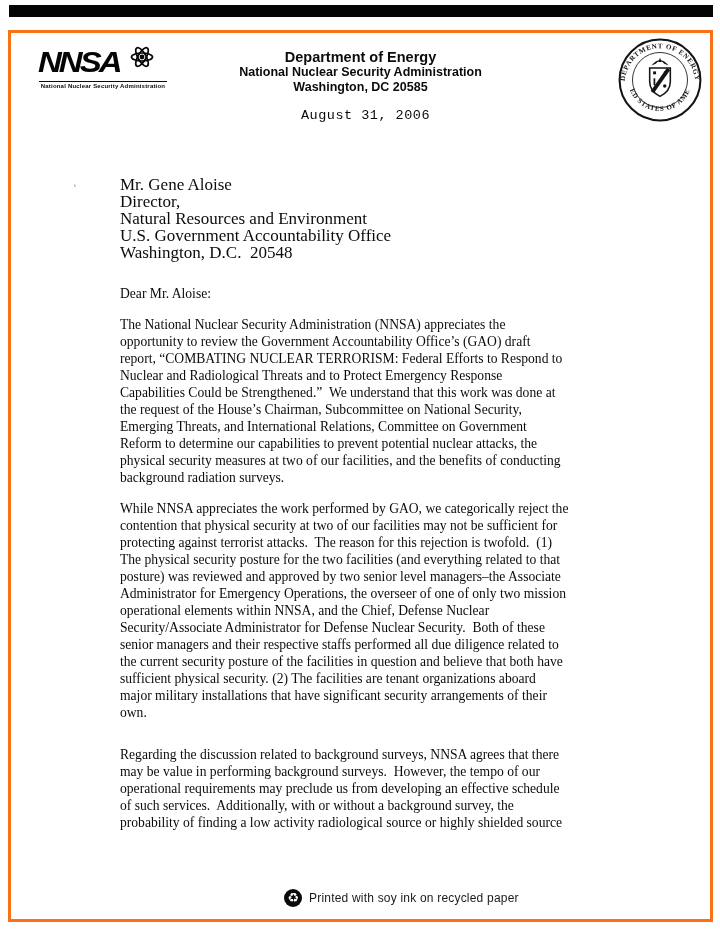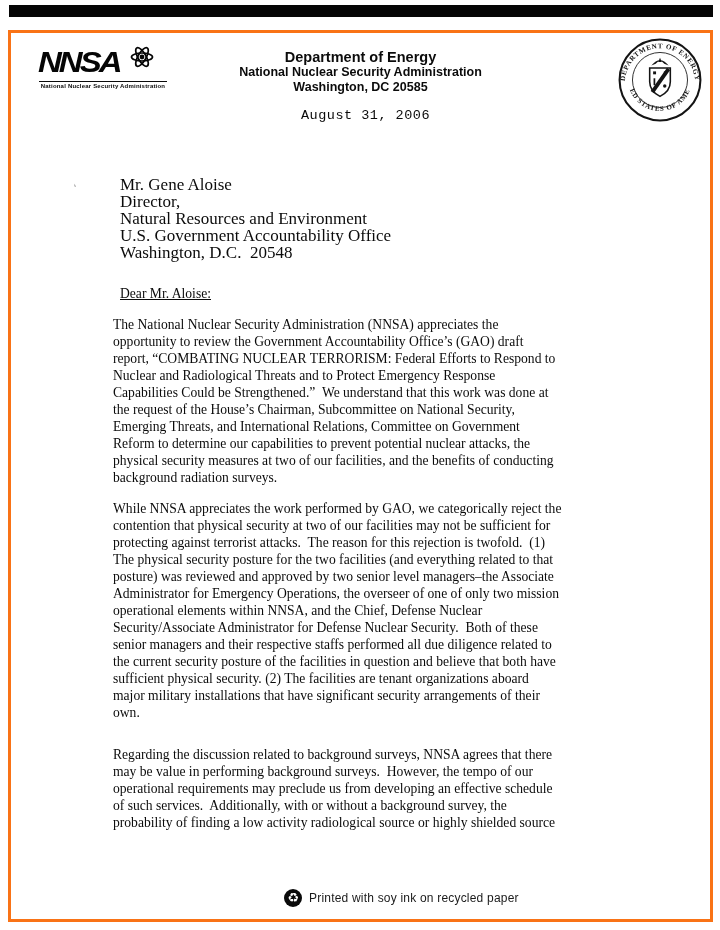--- a/index.html
+++ b/index.html
@@ -74,24 +74,24 @@
     width: 86px; height: 86px;
   }
   
   .recipient {
     position: absolute; left: 109px; top: 143px;
     font-size: 17px; line-height: 17px;
     white-space: pre;
   }
   .salutation {
     position: absolute; left: 109px; top: 252px;
-    font-size: 13.6px; line-height: 17px; text-decoration: underline;
+    font-size: 13.6px; line-height: 17px;
   }
   .para {
-    position: absolute; left: 102px;
+    position: absolute; left: 109px;
     font-size: 13.6px; line-height: 17px;
     white-space: pre;
   }
   .para-1 { top: 283px; }
   .para-2 { top: 467px; }
   .para-3 { top: 713px; }
   .scan-speck {
     position: absolute; left: 63px; top: 148px;
     color: #9a9a9a; font-size: 11px; transform: rotate(-30deg);
   }

